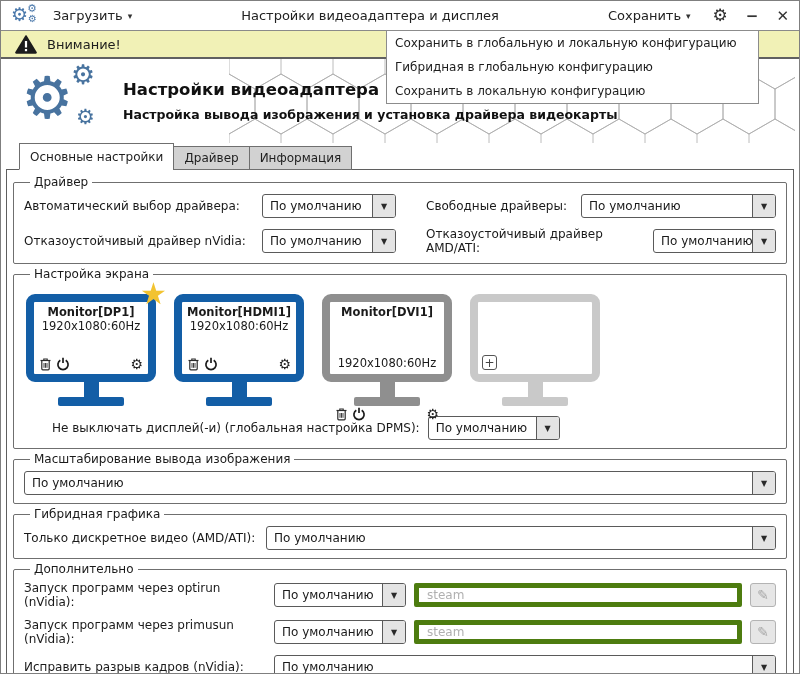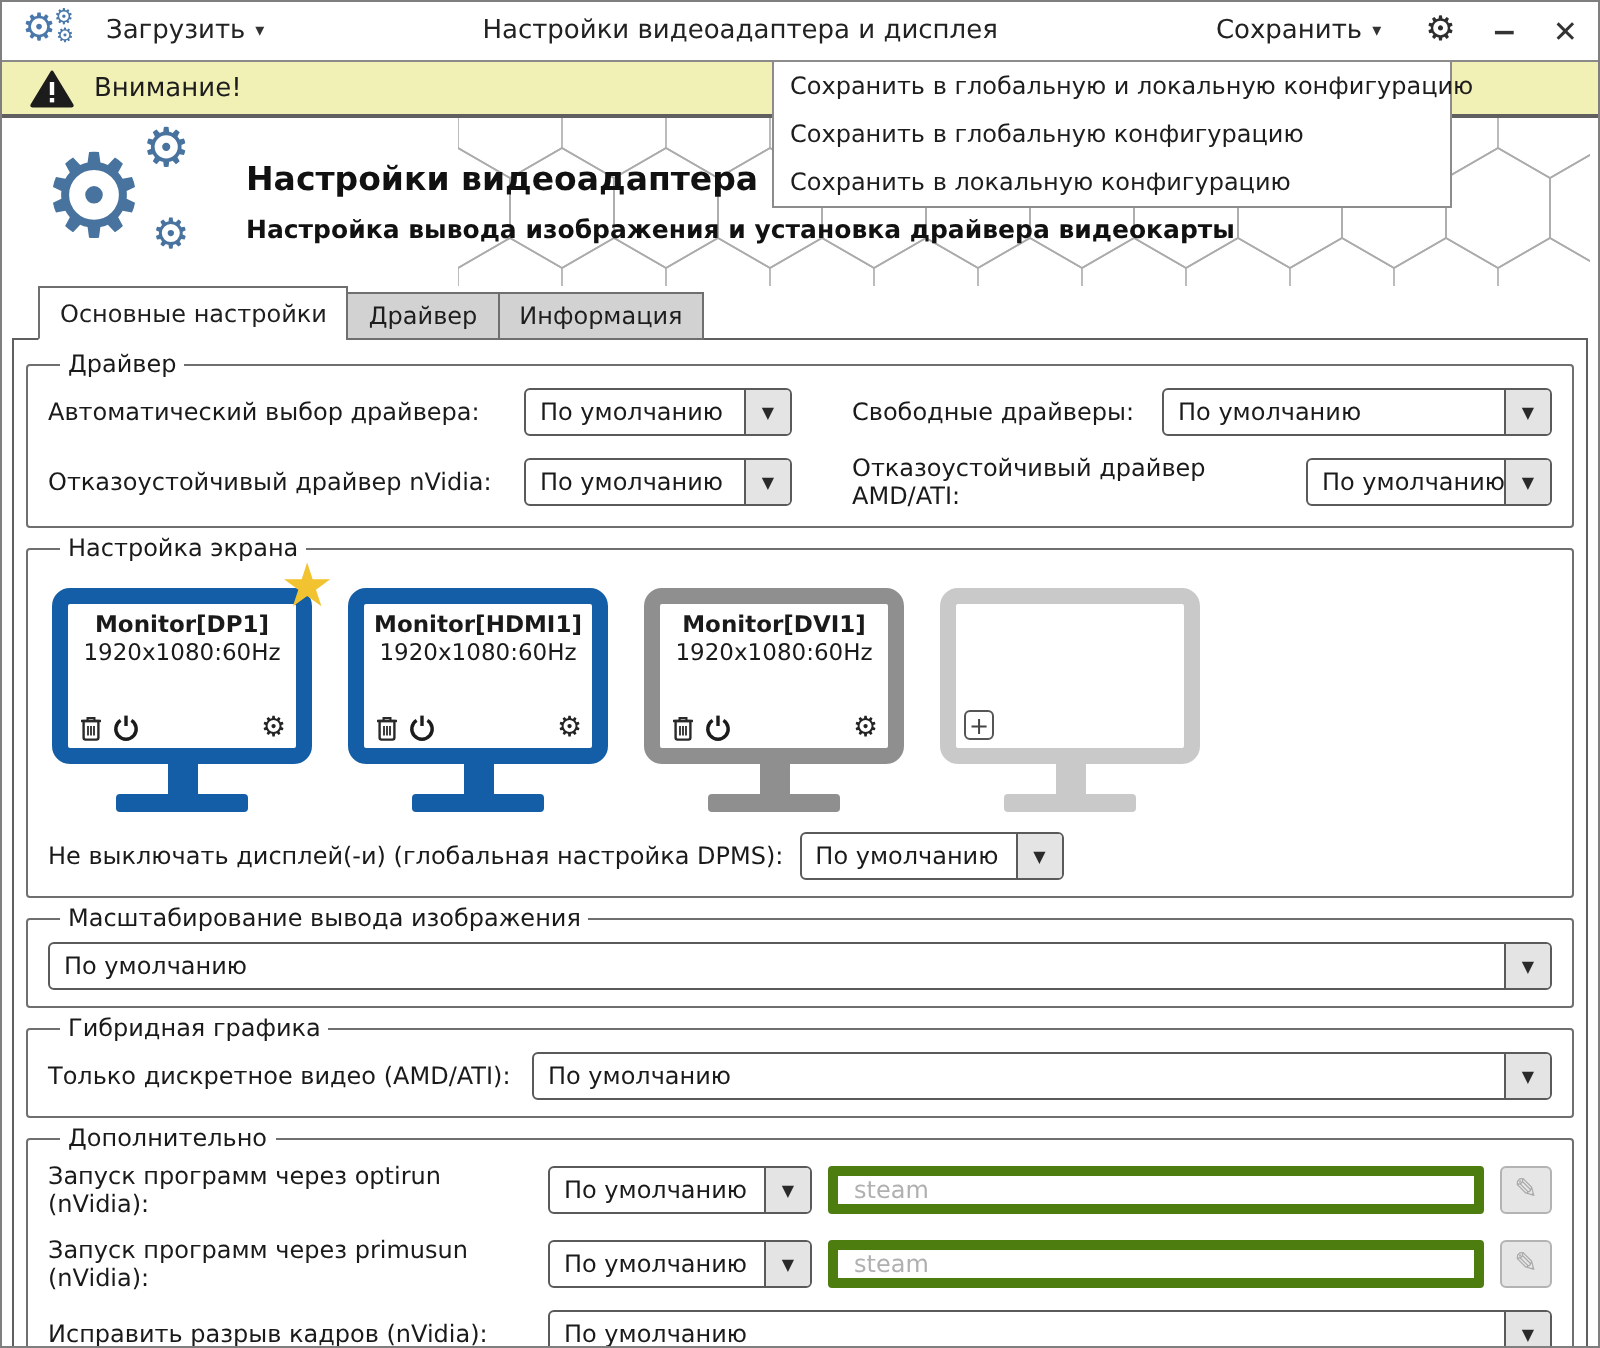--- a/index.html
+++ b/index.html
@@ -24,21 +24,21 @@
   .tb-min { font-size:15px; font-weight:bold; color:#333; }
   .tb-close { font-size:15px; color:#333; }
 
   
   .warnbar { height:28px; background:#f1f1b6; border-bottom:2px solid #606060;
              display:flex; align-items:center; padding:0 14px; gap:10px; }
   .warn-tri { flex:none; }
   .warn-text { font-size:13px; color:#1d1d1d; }
 
   
-  .savemenu { position:absolute; left:385px; top:29px; width:340px; background:#fff;
+  .savemenu { position:absolute; left:385px; top:29px; width:373px; background:#fff;
               border:1px solid #8c8c8c; z-index:50; }
   .savemenu .mi { padding:3px 8px; font-size:12px; line-height:18px; color:#1d1d1d;
                   white-space:nowrap; cursor:default; }
 
   
   .header { height:84px; position:relative; background:#fff; overflow:hidden; }
   .hexbg { position:absolute; top:0; right:4px; z-index:0; }
   .header-inner { position:relative; z-index:1; display:flex; align-items:center;
                   height:100%; padding-left:20px; }
   .gears-big { position:relative; width:96px; height:76px; flex:none; }
@@ -89,28 +89,28 @@
               color:#f2c330; z-index:3; line-height:1; }
   .mon-screen { height:88px; border:8px solid #135ea6; border-radius:9px; background:#fff;
                 display:flex; flex-direction:column; padding:2px 4px; position:relative; }
   .mon-name { font-size:11.5px; font-weight:bold; text-align:center; margin-top:1px;
               color:#1a1a1a; white-space:nowrap; }
   .mon-res { font-size:11.5px; text-align:center; color:#1a1a1a; white-space:nowrap; }
   .mon-icons { display:flex; align-items:center; gap:4px; margin-top:auto; padding:0 1px 1px; }
   .mon-gear { margin-left:auto; font-size:14px; color:#242424; line-height:1; }
   .mon-neck { width:15px; height:15px; background:#135ea6; margin:0 auto; }
   .mon-base { width:66px; height:9px; background:#135ea6; border-radius:2px; margin:0 auto; }
-  .monitor.inactive .mon-screen { border-color:#8f8f8f; }
+  .monitor.inactive .mon-screen { border-color:#8f8f8f;gap:37px; }
   .monitor.inactive .mon-neck, .monitor.inactive .mon-base { background:#8f8f8f; }
   .monitor.empty .mon-screen { border-color:#c9c9c9; }
   .monitor.empty .mon-neck, .monitor.empty .mon-base { background:#c9c9c9; }
   .addbox { position:absolute; left:4px; bottom:4px; width:15px; height:15px;
             border:1.5px solid #555; border-radius:3px; display:flex; align-items:center;
             justify-content:center; font-size:12px; color:#444; line-height:1; }
-  .dpms-row { margin-top:10px; }
+  .dpms-row { margin-top:10px;margin-left:28px; }
   .dpms-row .combo { margin-left:8px; }
 
   
   .xl { width:250px; }
   .xinput { flex:1; height:24px; border:5px solid #4d7c0f; border-radius:2px;
             margin:0 8px; padding:0 8px; font-family:"DejaVu Sans", sans-serif;
             font-size:12px; color:#333; }
   .xinput::placeholder { color:#b0b0b0; }
   .editbtn { width:26px; height:24px; background:#e6e6e6; border:1px solid #b3b3b3;
              border-radius:3px; display:flex; align-items:center; justify-content:center;
@@ -148,21 +148,21 @@
     <svg class="warn-tri" width="22" height="19" viewBox="0 0 22 19">
       <path d="M11 1 L21 17.5 Q21.3 18 20.6 18 L1.4 18 Q0.7 18 1 17.5 Z" fill="#1c1c1c" stroke="#1c1c1c" stroke-width="1.5" stroke-linejoin="round"></path>
       <rect x="9.9" y="6" width="2.2" height="6.5" fill="#fff"></rect>
       <rect x="9.9" y="14" width="2.2" height="2.2" fill="#fff"></rect>
     </svg>
     <span class="warn-text">Внимание!</span>
   </div>
 
   <div class="savemenu">
     <div class="mi">Сохранить в глобальную и локальную конфигурацию</div>
-    <div class="mi">Сохранить в глобальную конфигурацию</div>
+    <div class="mi">Гибридная в глобальную конфигурацию</div>
     <div class="mi">Сохранить в локальную конфигурацию</div>
   </div>
 
   <div class="header">
     <svg class="hexbg" width="566" height="84">
       <defs>
         <pattern id="hexpat" width="52" height="90" patternUnits="userSpaceOnUse">
           <g fill="none" stroke="#ababab" stroke-width="0.8">
             <polygon points="26,-30 52,-15 52,15 26,30 0,15 0,-15"></polygon>
             <polygon points="0,15 26,30 26,60 0,75 -26,60 -26,30"></polygon>

